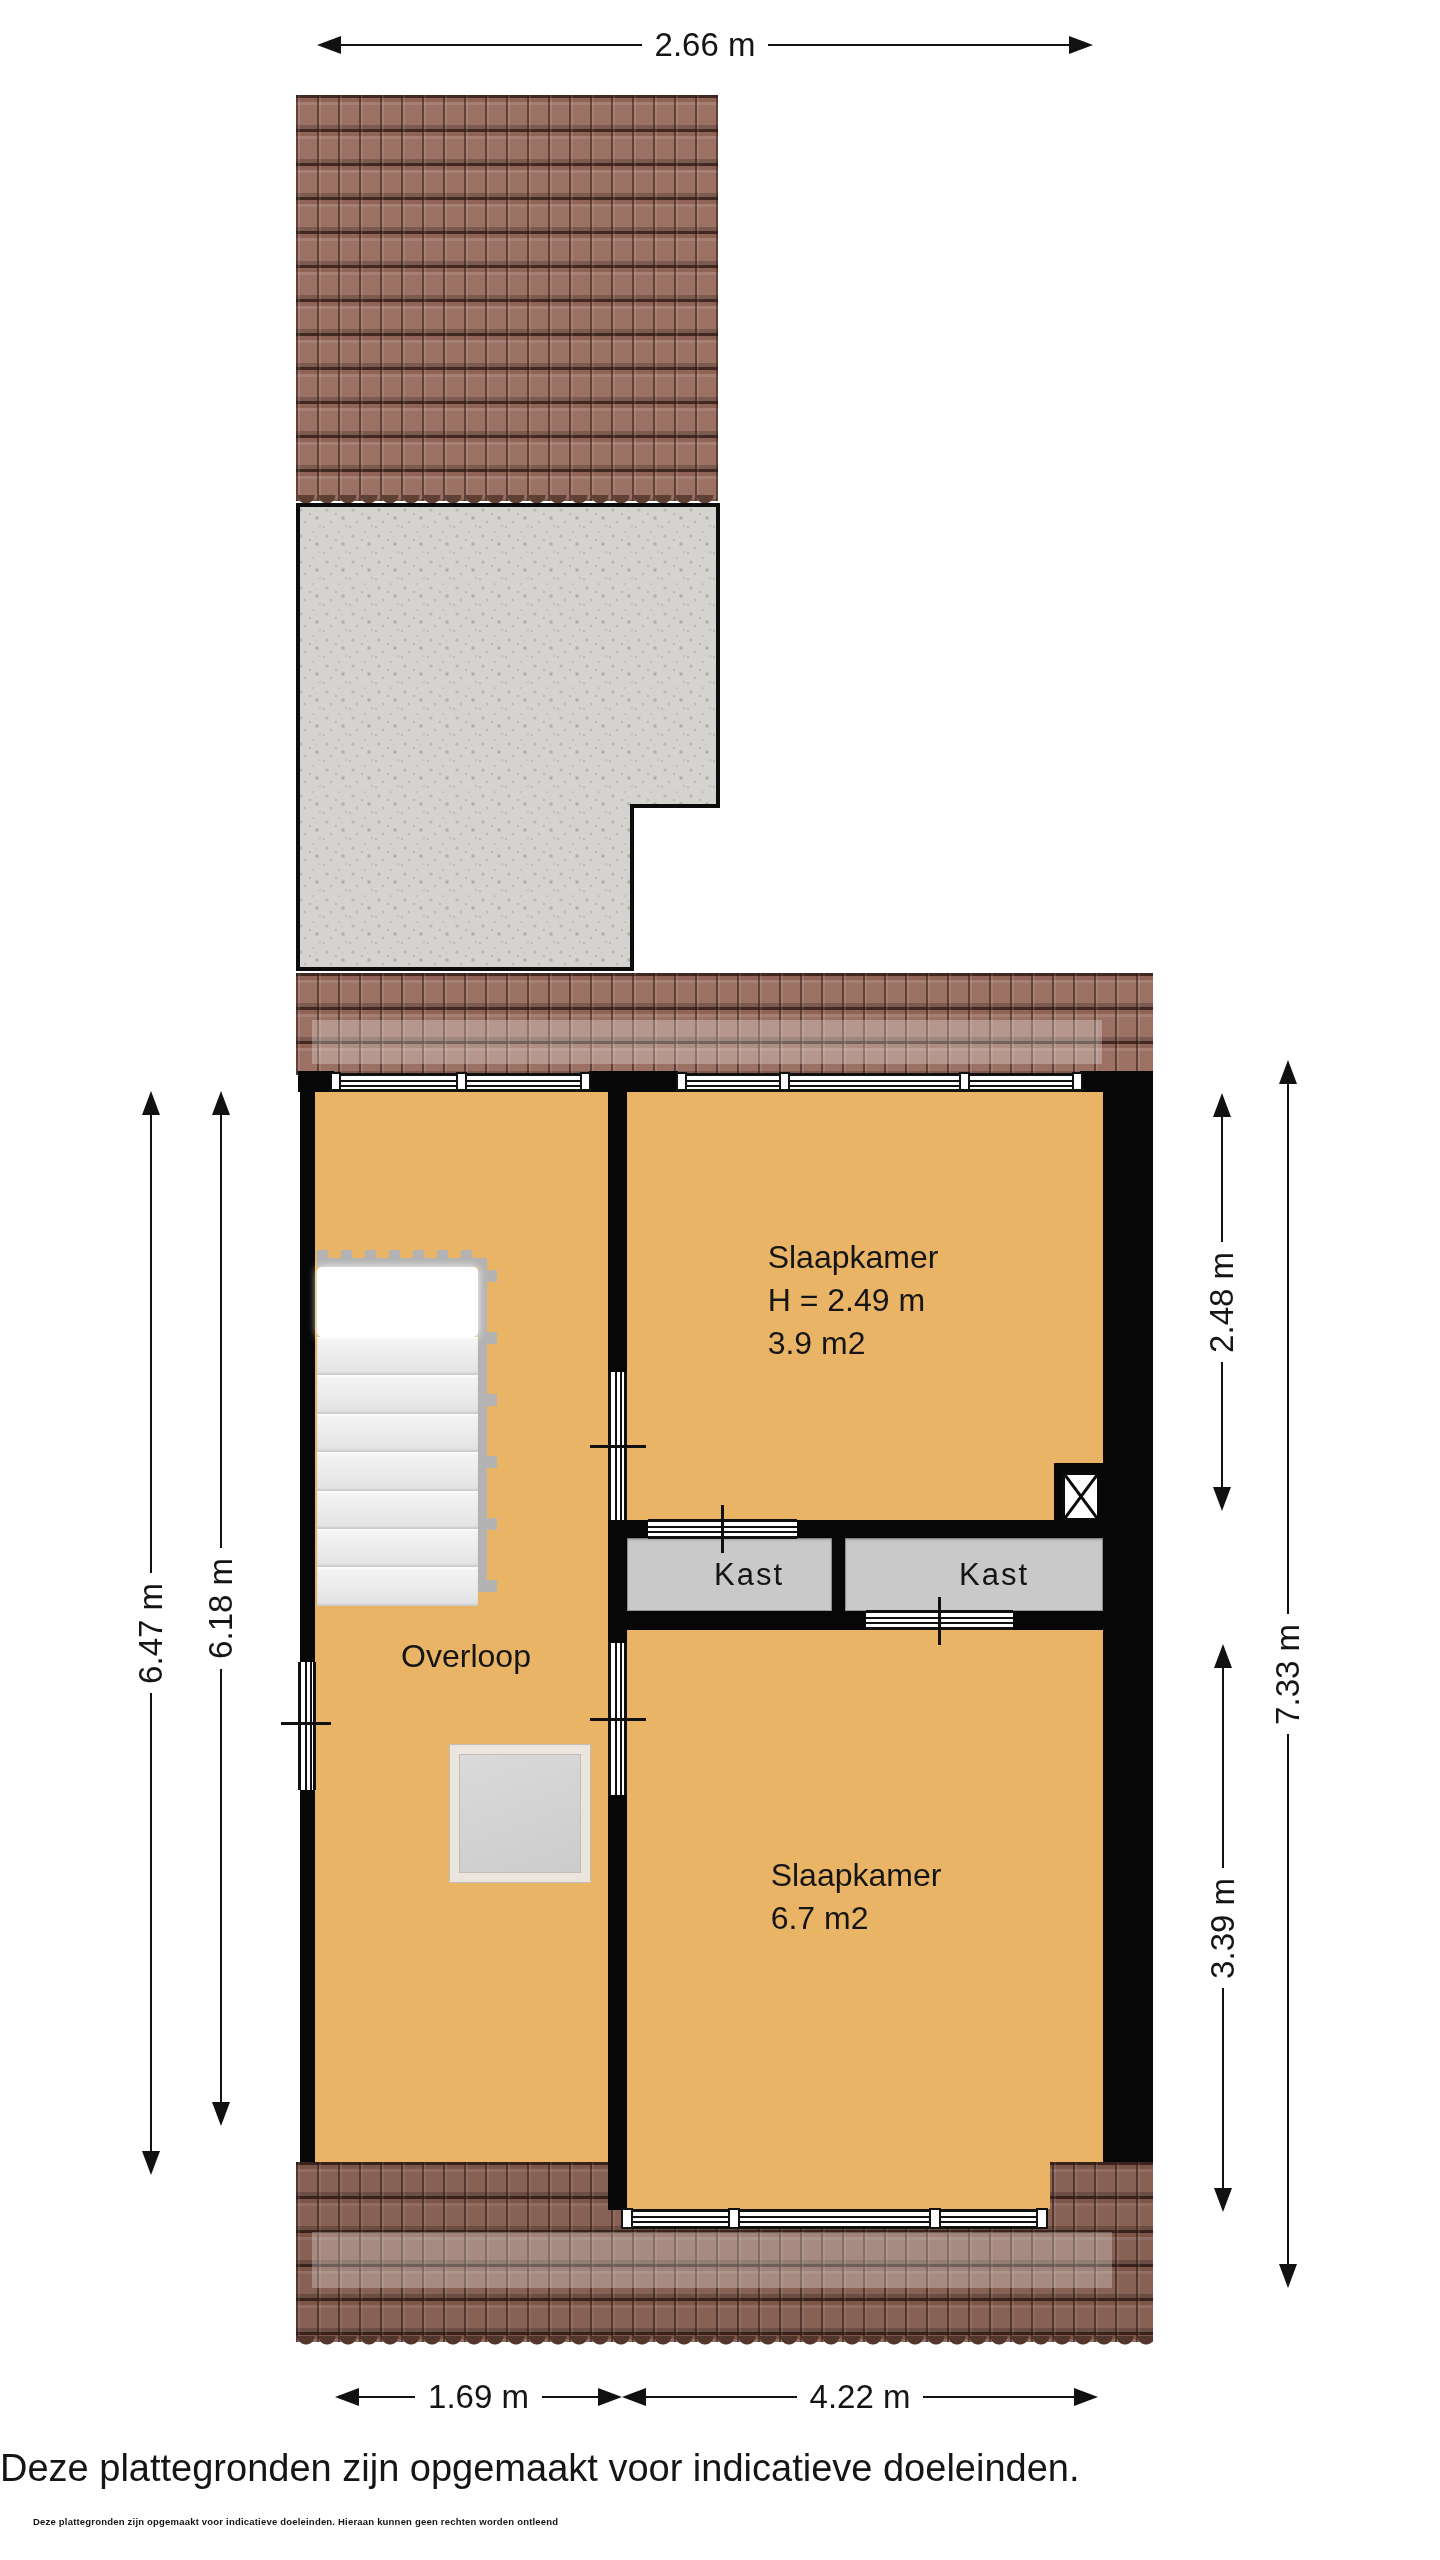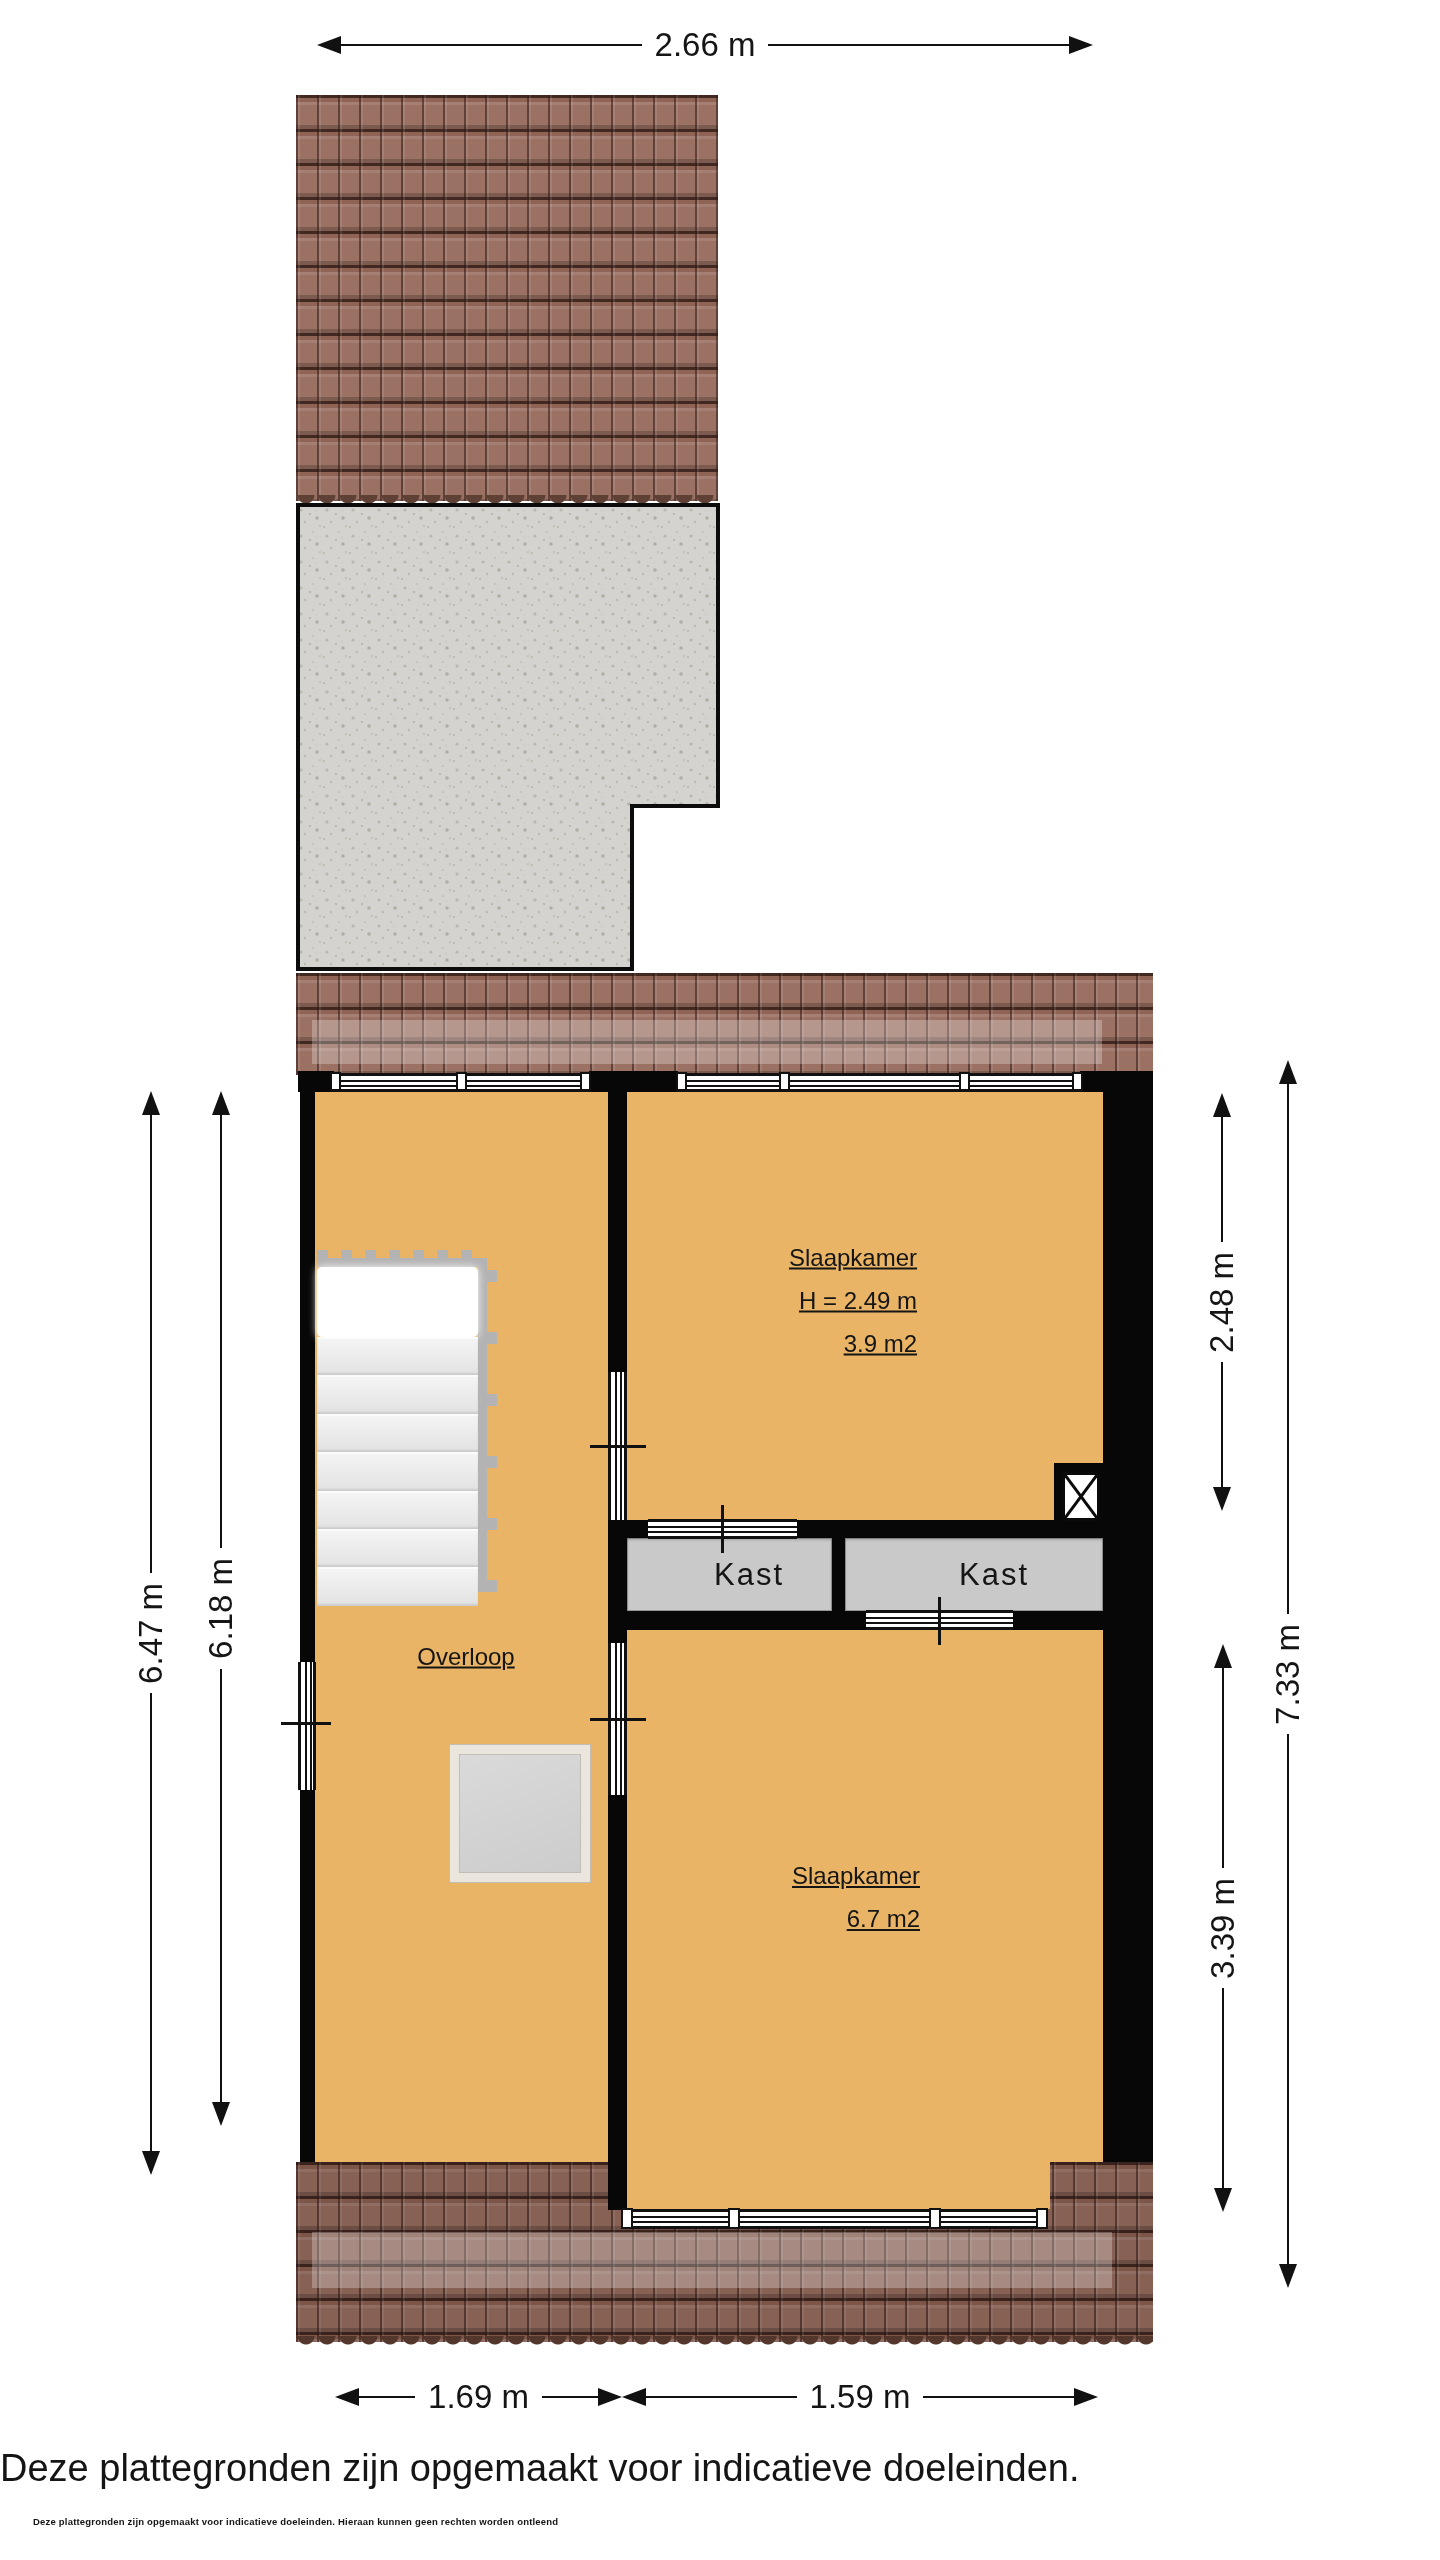--- a/index.html
+++ b/index.html
@@ -40,21 +40,21 @@
   .teeth-h{background-image:repeating-linear-gradient(90deg,#b3b3b3 0 11px, rgba(0,0,0,0) 11px 24px);}
   .teeth-v{background-image:repeating-linear-gradient(180deg,#b3b3b3 0 12px, rgba(0,0,0,0) 12px 62px);}
   .landing{background:#ffffff;border-radius:5px;box-shadow:0 0 8px rgba(255,255,255,.95);}
   .step{height:36.4px;background:linear-gradient(180deg,#f4f4f4,#e2e2e2);
         border-top:2px solid #fbfbfb;box-shadow:inset 0 -2px 2px rgba(0,0,0,.10);}
 
   .skylight{border:9px solid #eae6dd;background:linear-gradient(160deg,#dadada,#cccccc);
             box-shadow:0 0 0 1px #c2beb5, inset 0 0 0 1px #c2beb5;}
 
   
-  .rlabel{transform:translate(-50%,-50%);font-size:24px;text-align:right;white-space:nowrap;line-height:43px;text-decoration:underline;}
+  .rlabel{transform:translate(-50%,-50%);font-size:32px;text-align:left;white-space:nowrap;line-height:43px;}
   .rlabel span{display:block;}
   .klabel{transform:translate(-50%,-50%);font-size:31px;letter-spacing:2px;white-space:nowrap;margin-left:20px;}
 
   
   .hdim{display:flex;align-items:center;height:28px;}
   .hdim .line{flex:1;height:2px;background:#111;}
   .hdim .lbl{padding:0 13px;font-size:33px;white-space:nowrap;}
   .ah-left{width:0;height:0;border-top:9px solid transparent;border-bottom:9px solid transparent;border-right:24px solid #111;}
   .ah-right{width:0;height:0;border-top:9px solid transparent;border-bottom:9px solid transparent;border-left:24px solid #111;}
   .vdim{display:flex;flex-direction:column;align-items:center;width:28px;}
@@ -241,21 +241,21 @@
   <div class="abs hdim" style="left:335px;top:2383px;width:287px;">
     <div class="ah-left"></div>
     <div class="line"></div>
     <div class="lbl">1.69 m</div>
     <div class="line"></div>
     <div class="ah-right"></div>
   </div>
   <div class="abs hdim" style="left:622px;top:2383px;width:476px;">
     <div class="ah-left"></div>
     <div class="line"></div>
-    <div class="lbl">1.59 m</div>
+    <div class="lbl">4.22 m</div>
     <div class="line"></div>
     <div class="ah-right"></div>
   </div>
 
   <div class="abs footer" style="top:2448px;">Deze plattegronden zijn opgemaakt voor indicatieve doeleinden.</div>
   <div class="abs fineprint" style="left:33px;top:2516px;">Deze plattegronden zijn opgemaakt voor indicatieve doeleinden. Hieraan kunnen geen rechten worden ontleend</div>
 
 </div>
 
 </body></html>

